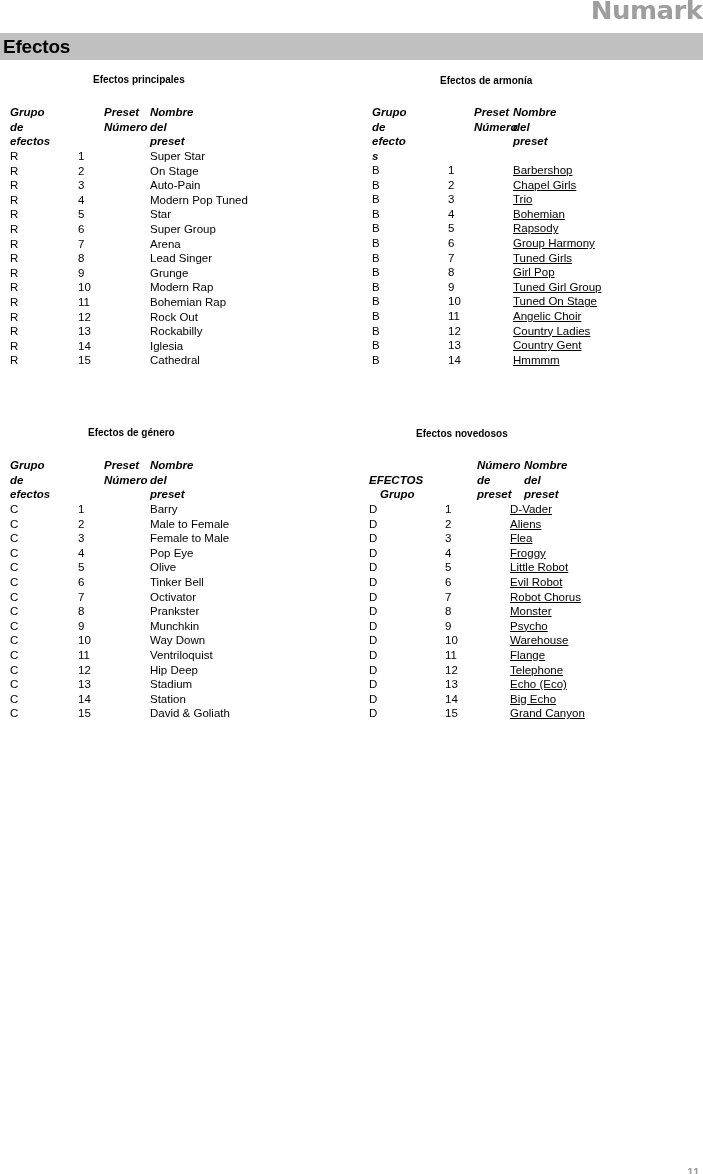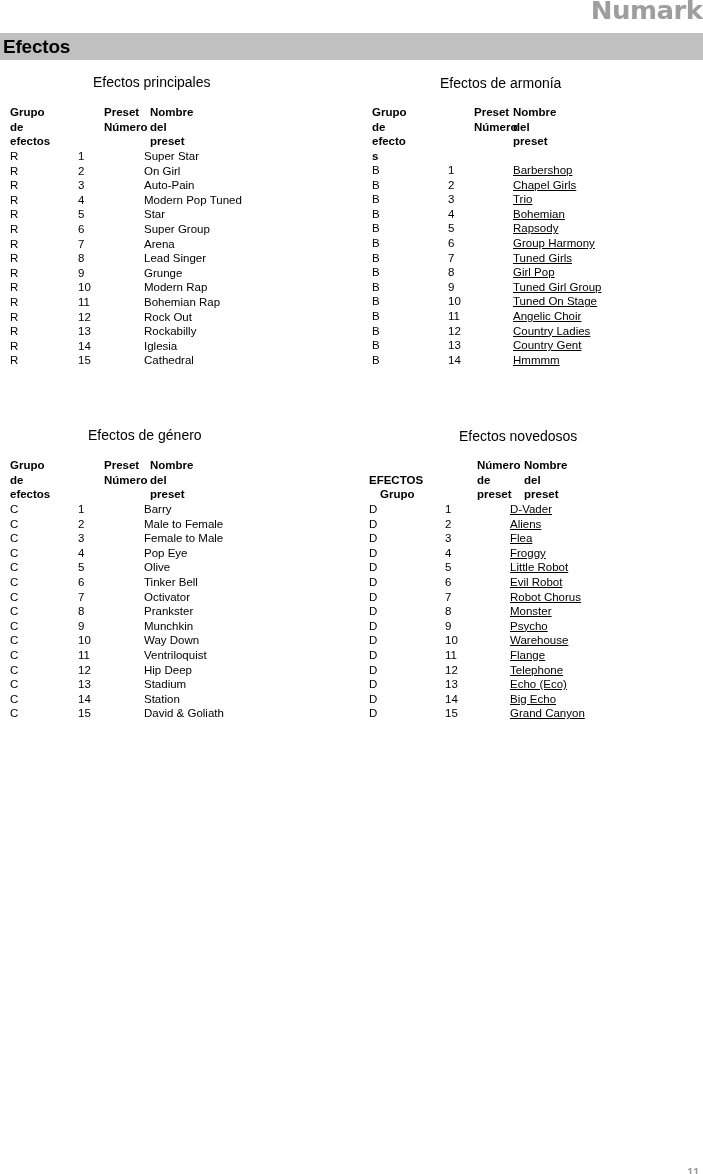--- a/index.html
+++ b/index.html
@@ -52,31 +52,32 @@
   }
 
   
   .table-block {
     position: absolute;
     font-size: 11.5px;
     line-height: 14.6px;
   }
   .block-title {
     position: absolute;
-    font-size: 14px;
-    font-weight: normal;
+    font-size: 10px;
+    font-weight: bold;
     white-space: nowrap;
   }
 
   .hdr {
     position: absolute;
     font-weight: bold;
     font-size: 11.5px;
     line-height: 14.6px;
     white-space: pre-line;
+    font-style: italic;
   }
 
   .rows {
     position: absolute;
     font-size: 11.5px;
     line-height: 14.6px;
   }
   .row {
     position: relative;
     height: 14.6px;
@@ -84,21 +85,21 @@
   }
   .cell {
     position: absolute;
     top: 0;
     white-space: nowrap;
   }
 
   
   .t-left .c-group  { left: 0px; }
   .t-left .c-num    { left: 68px; }
-  .t-left .c-name   { left: 134px; }
+  .t-left .c-name   { left: 140px; }
 
   
   .t-right .c-group { left: 0px; }
   .t-right .c-num   { left: 76px; }
   .t-right .c-name  { left: 141px; text-decoration: underline; }
 
   
   .hdr.h-group { left: 0px; }
   .hdr.h-num   { left: 70px; margin-left: 24px; }
   .hdr.h-name  { left: 140px; }
@@ -138,21 +139,21 @@
   <div class="hdr h-name" style="top:0px;">Nombre del preset</div>
   <div class="rows" style="top:44px;">
       <div class="row">
         <span class="cell c-group">R</span>
         <span class="cell c-num">1</span>
         <span class="cell c-name">Super Star</span>
       </div>
       <div class="row">
         <span class="cell c-group">R</span>
         <span class="cell c-num">2</span>
-        <span class="cell c-name">On Girl</span>
+        <span class="cell c-name">On Stage</span>
       </div>
       <div class="row">
         <span class="cell c-group">R</span>
         <span class="cell c-num">3</span>
         <span class="cell c-name">Auto-Pain</span>
       </div>
       <div class="row">
         <span class="cell c-group">R</span>
         <span class="cell c-num">4</span>
         <span class="cell c-name">Modern Pop Tuned</span>
@@ -378,21 +379,21 @@
         <span class="cell c-name">Station</span>
       </div>
       <div class="row">
         <span class="cell c-group">C</span>
         <span class="cell c-num">15</span>
         <span class="cell c-name">David &amp; Goliath</span>
       </div>
     </div>
 </div>
 
-<div class="block-title" style="left:459px; top:428px;">Efectos novedosos</div>
+<div class="block-title" style="left:416px; top:428px;">Efectos novedosos</div>
 <div class="table-block t-right" id="tbl3" style="left:369px; top:458px;">
   <div class="hdr h-group" style="top:0px; left:0px;">
     <span>EFECTOS</span>
     <span class="indent-line">Grupo</span>
   </div>
   <div class="hdr h-num" style="top:0px; left:84px;">Número
 de
 preset</div>
   <div class="hdr h-name" style="top:0px; left:155px;">Nombre del preset</div>
   <div class="rows" style="top:44px;">

